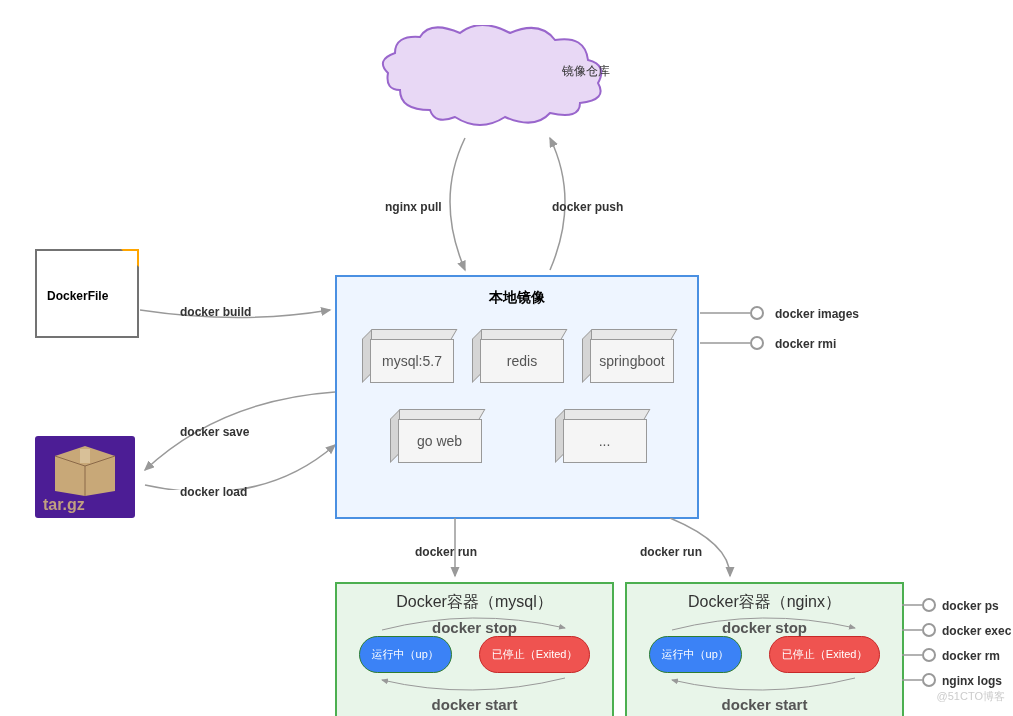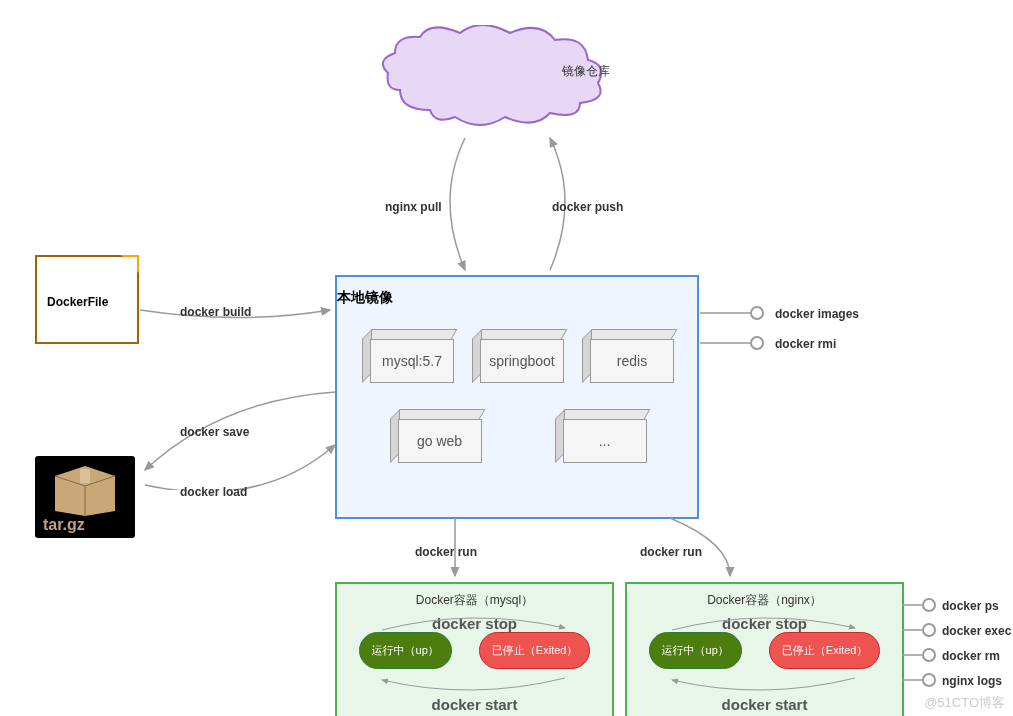--- a/index.html
+++ b/index.html
@@ -1,45 +1,45 @@
 <!DOCTYPE html>
 <html><head>
 <meta charset="utf-8">
 <style>
 body{margin:0;font-family:Arial,'Microsoft YaHei',sans-serif;background:#fff;width:1013px;height:716px;position:relative;overflow:hidden}
 .lbl{position:absolute;font-size:12px;font-weight:bold;color:#333}
 .lbl-sm{position:absolute;font-size:15px;color:#555}
 .cloud{position:absolute;left:380px;top:25px;width:230px;height:110px}
 .cloud svg{width:100%;height:100%}
 .cloud-txt{position:absolute;left:0;right:0;top:38px;text-align:right;font-size:12px;color:#333}
-.dockerfile{position:absolute;left:35px;top:255px;width:100px;height:85px;border:2px solid #a16207;background:#fff}
+.dockerfile{position:absolute;left:35px;top:249px;width:100px;height:85px;border:2px solid #737373;background:#fff}
 .dockerfile::before{content:'';position:absolute;right:-2px;top:-2px;width:0;height:0;border-left:18px solid transparent;border-top:18px solid #FFA500}
 .dockerfile::after{content:'';position:absolute;right:0;top:0;width:0;height:0;border-left:16px solid transparent;border-top:16px solid #fff}
 .df-txt{position:absolute;left:10px;top:38px;font-size:12px;font-weight:bold}
-.targz{position:absolute;left:35px;top:456px;width:100px;height:82px;background:#000000;border-radius:3px}
+.targz{position:absolute;left:35px;top:436px;width:100px;height:82px;background:#4c1d95;border-radius:3px}
 .targz svg{position:absolute;left:15px;top:5px;width:70px;height:55px}
 .targz-txt{position:absolute;left:8px;bottom:4px;font-size:16px;color:#c0a080;font-weight:bold}
 .localimg{position:absolute;left:335px;top:275px;width:360px;height:240px;border:2px solid #4a90e2;background:#eef5ff}
-.localimg-title{text-align:left;font-size:14px;font-weight:bold;padding:12px 0}
+.localimg-title{text-align:center;font-size:14px;font-weight:bold;padding:12px 0}
 .img-grid{display:flex;flex-wrap:wrap;justify-content:space-around;padding:10px 15px}
 .img-box{width:90px;height:60px;margin-bottom:20px;position:relative}
 .img-box-top{position:absolute;left:6px;top:0;width:84px;height:10px;background:#e8e8e8;border:1px solid #999;transform:skewX(-30deg)}
 .img-box-side{position:absolute;left:0;top:5px;width:8px;height:42px;background:#d5d5d5;border:1px solid #999;transform:skewY(-45deg);transform-origin:top}
 .img-box-front{position:absolute;left:8px;top:10px;width:82px;height:42px;background:#f5f5f5;border:1px solid #999;display:flex;align-items:center;justify-content:center;font-size:14px;color:#555}
 .container-box{position:absolute;width:275px;height:135px;border:2px solid #4CAF50;background:#e8f5e9}
 .cb1{left:335px;top:582px}
 .cb2{left:625px;top:582px}
-.cb-title{text-align:center;font-size:12px;padding:8px 0;color:#333}
+.cb-title{text-align:center;font-size:16px;padding:8px 0;color:#333}
 .cb-row{display:flex;justify-content:space-around;align-items:center;padding:0 8px}
 .pill{padding:10px 12px;border-radius:20px;font-size:11px;color:#fff;white-space:nowrap}
-.pill-green{background:#4d7c0f;border:1px solid #2e7d32}
+.pill-green{background:#3b82f6;border:1px solid #2e7d32}
 .pill-red{background:#ef5350;border:1px solid #c62828}
 .cmd-dot{position:absolute;width:10px;height:10px;border:2px solid #999;border-radius:50%;background:#fff}
 .arrow{position:absolute;pointer-events:none}
-.watermark{position:absolute;right:8px;bottom:4px;font-size:13px;color:#ccc}
+.watermark{position:absolute;right:8px;bottom:12px;font-size:11px;color:#ccc}
 </style>
 </head>
 <body>
 
 <div class="cloud">
 <svg viewBox="0 0 230 110">
       <path d="M50 85 Q20 85 20 65 Q5 65 8 48 Q-5 35 15 28 Q15 10 40 12 Q50 -5 80 8 Q100 -8 130 8 Q160 -5 175 15 Q205 10 208 35 Q228 40 218 58 Q228 75 200 78 Q200 95 170 88 Q155 105 125 92 Q100 108 75 92 Q55 100 50 85 Z" fill="#e8d8f5" stroke="#9966cc" stroke-width="2"></path>
     </svg>
 <div class="cloud-txt">
 <div>镜像仓库</div>
@@ -85,26 +85,26 @@
 <div class="localimg-title">本地镜像</div>
 <div class="img-grid" id="img-grid">
       <div class="img-box">
         <div class="img-box-top"></div>
         <div class="img-box-side"></div>
         <div class="img-box-front">mysql:5.7</div>
       </div>
       <div class="img-box">
         <div class="img-box-top"></div>
         <div class="img-box-side"></div>
-        <div class="img-box-front">springboot</div>
+        <div class="img-box-front">redis</div>
       </div>
       <div class="img-box">
         <div class="img-box-top"></div>
         <div class="img-box-side"></div>
-        <div class="img-box-front">redis</div>
+        <div class="img-box-front">springboot</div>
       </div>
       <div class="img-box">
         <div class="img-box-top"></div>
         <div class="img-box-side"></div>
         <div class="img-box-front">go web</div>
       </div>
       <div class="img-box">
         <div class="img-box-top"></div>
         <div class="img-box-side"></div>
         <div class="img-box-front">...</div>

